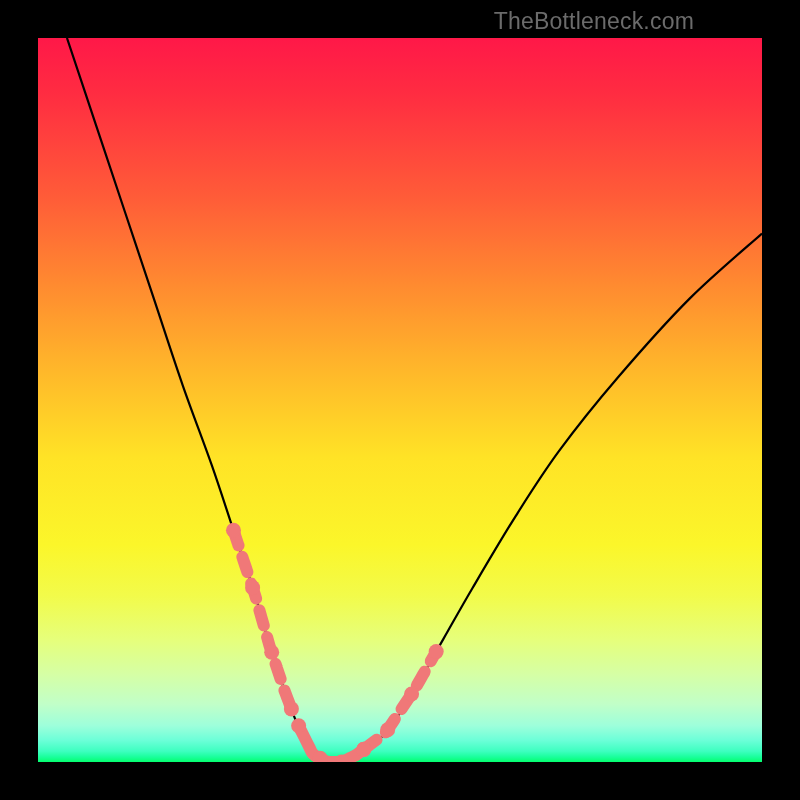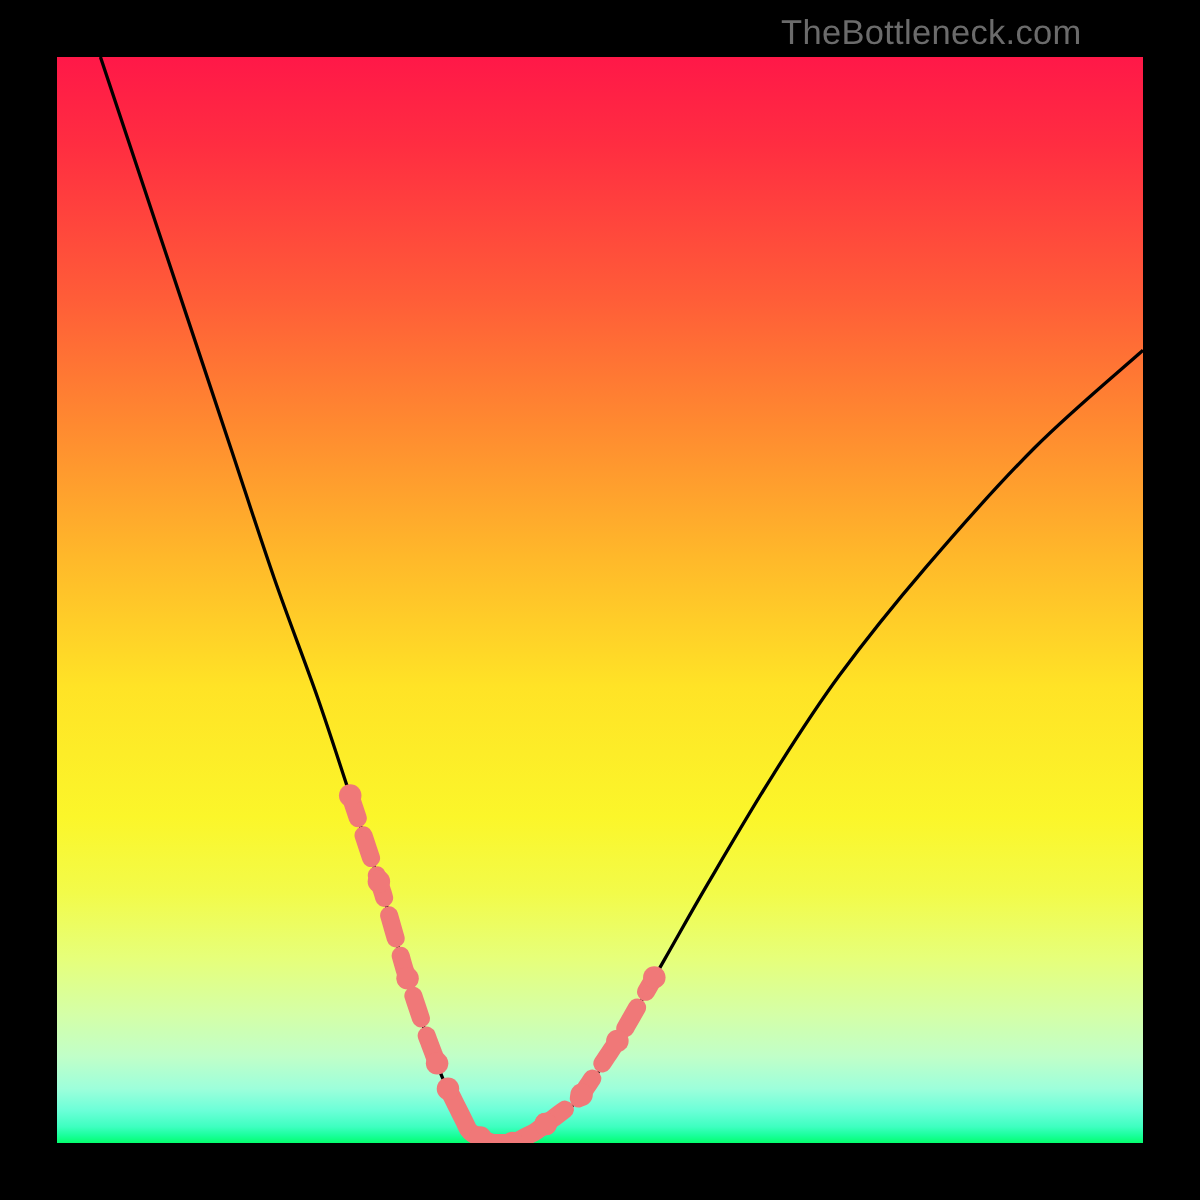--- a/index.html
+++ b/index.html
@@ -11,21 +11,20 @@
     background: #000;
     font-family: Arial, Helvetica, sans-serif;
   }
   .frame {
     position: absolute;
     left: 0;
     top: 0;
     width: 708px;
     height: 800px;
     background: #000;
-    padding-left: 27px;
   }
   .plot {
     position: absolute;
     left: 38px;
     top: 38px;
     width: 724px;
     height: 724px;
     overflow: hidden;
   }
   .gradient {

